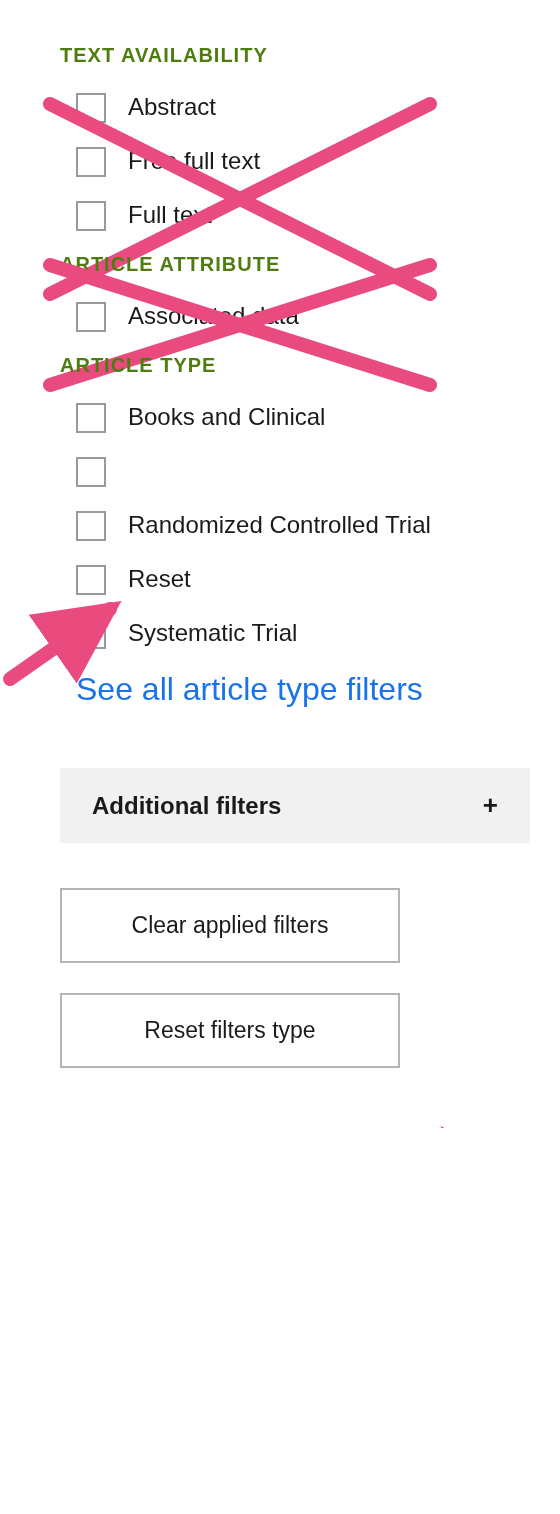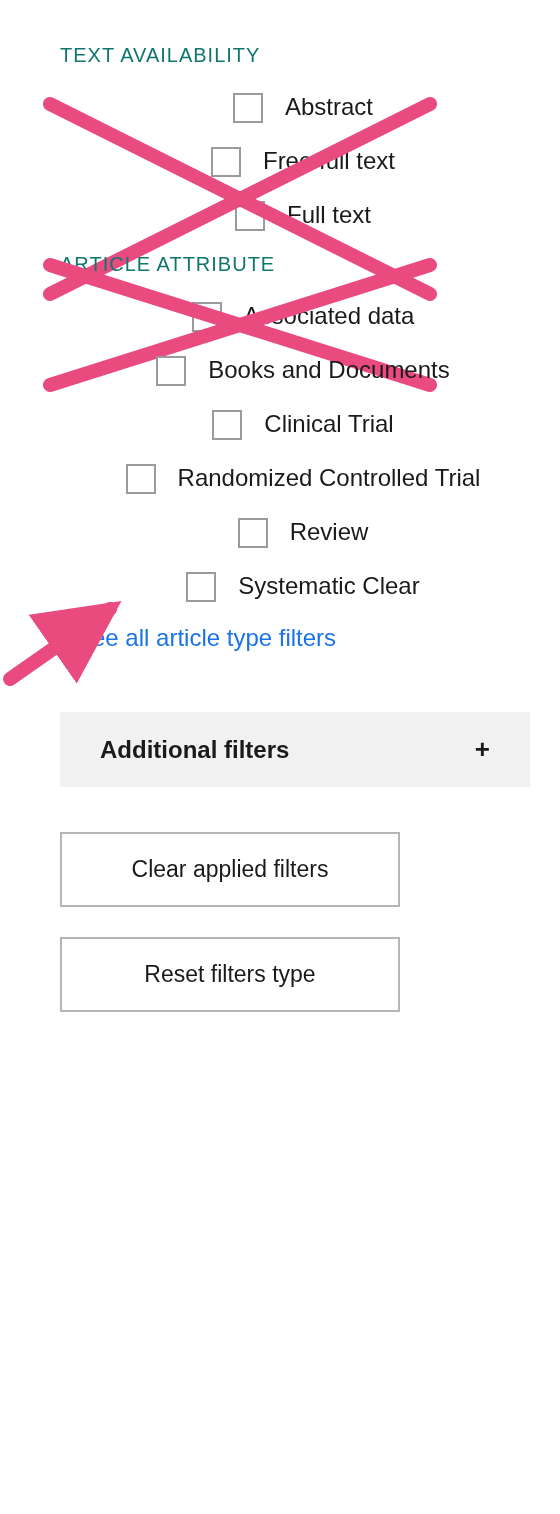--- a/index.html
+++ b/index.html
@@ -13,67 +13,66 @@
       background: #fff;
       padding: 30px 0 30px 0;
     }
     .container {
       position: relative;
       padding: 0 30px 0 60px;
     }
     .section-header {
       font-size: 20px;
       letter-spacing: 1px;
-      color: #0f766e;
+      color: #4d7c0f;
       text-transform: uppercase;
-      font-weight: 400;
+      font-weight: 700;
       margin-bottom: 24px;
       margin-top: 14px;
     }
     .filter-group {
       position: relative;
       margin-bottom: 18px;
     }
     .checkbox-row {
       display: flex;
       align-items: flex-start;
       margin-bottom: 22px;
       padding-left: 16px;
-      justify-content: center;
     }
     .checkbox {
       width: 30px;
       height: 30px;
       border: 2px solid #9a9a9a;
       background: #fff;
       flex-shrink: 0;
       margin-top: 2px;
       cursor: pointer;
     }
     .checkbox-label {
       font-size: 24px;
       color: #1a1a1a;
       margin-left: 22px;
       line-height: 1.3;
       cursor: pointer;
     }
     .see-all-link {
       display: block;
-      font-size: 24px;
+      font-size: 32px;
       color: #1a73e8;
       text-decoration: none;
       padding-left: 16px;
       cursor: pointer;
     }
     .additional-filters {
       display: flex;
       align-items: center;
       justify-content: space-between;
       background: #f1f1f1;
-      padding: 22px 40px;
+      padding: 22px 32px;
       margin-top: 60px;
       cursor: pointer;
     }
     .additional-filters-label {
       font-size: 24px;
       font-weight: 700;
       color: #1a1a1a;
     }
     .plus-icon {
       font-size: 26px;
@@ -138,39 +137,39 @@
       <span class="checkbox-label">Associated data</span>
     </div>
 
     <svg class="cross-out" style="left:-30px; top:-8px;" width="420" height="160" viewBox="0 0 420 160">
       <line x1="20" y1="20" x2="400" y2="140" stroke="#e94b7f" stroke-width="14" stroke-linecap="round"></line>
       <line x1="20" y1="140" x2="400" y2="20" stroke="#e94b7f" stroke-width="14" stroke-linecap="round"></line>
     </svg>
   </div>
 
   <div class="filter-group">
-    <div class="checkbox-row">
-      <div class="checkbox"></div>
-      <span class="checkbox-label">Books and Documents</span>
-    </div>
-    <div class="checkbox-row">
-      <div class="checkbox"></div>
-      <span class="checkbox-label">Clinical Trial</span>
+    <div class="section-header">ARTICLE TYPE</div>
+    <div class="checkbox-row">
+      <div class="checkbox"></div>
+      <span class="checkbox-label">Books and Clinical</span>
+    </div>
+    <div class="checkbox-row">
+      <div class="checkbox"></div>
     </div>
     <div class="checkbox-row">
       <div class="checkbox"></div>
       <span class="checkbox-label">Randomized Controlled Trial</span>
     </div>
     <div class="checkbox-row">
       <div class="checkbox"></div>
-      <span class="checkbox-label">Review</span>
-    </div>
-    <div class="checkbox-row">
-      <div class="checkbox"></div>
-      <span class="checkbox-label">Systematic Clear</span>
+      <span class="checkbox-label">Reset</span>
+    </div>
+    <div class="checkbox-row">
+      <div class="checkbox"></div>
+      <span class="checkbox-label">Systematic Trial</span>
     </div>
     <a class="see-all-link">See all article type filters</a>
 
     <svg class="arrow-annotation" style="left:-60px; top:235px;" width="130" height="100" viewBox="0 0 130 100">
       <defs>
         <marker id="arrowhead1" markerWidth="6" markerHeight="6" refX="5" refY="3" orient="auto">
           <polygon points="0 0, 6 3, 0 6" fill="#e94b7f"></polygon>
         </marker>
       </defs>
       <line x1="10" y1="90" x2="110" y2="20" stroke="#e94b7f" stroke-width="14" stroke-linecap="round" marker-end="url(#arrowhead1)"></line>

